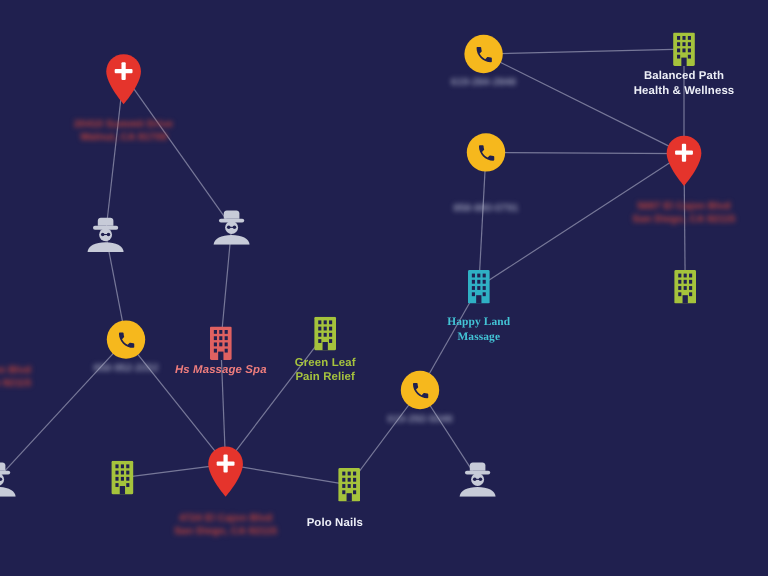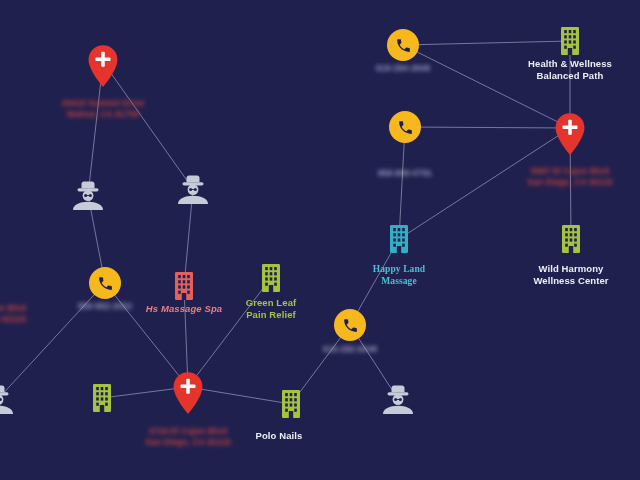--- a/index.html
+++ b/index.html
@@ -163,22 +163,22 @@
         <rect x="6.2" y="13.4" width="2.6" height="3.2"></rect>
           <rect x="10.7" y="13.4" width="2.6" height="3.2"></rect>
           <rect x="15.2" y="13.4" width="2.6" height="3.2"></rect>
         <rect x="6.2" y="18.6" width="2.6" height="3.2"></rect>
           <rect x="15.2" y="18.6" width="2.6" height="3.2"></rect>
         <rect x="9.8" y="21" width="4.4" height="7"></rect>
       </g>
     </svg>
   </div>
   <div class="label lbl-white" style="left:518px;top:58px;width:104px">
+    <span>Balanced Path</span>
     <span>Health &amp; Wellness</span>
-    <span>Balanced Path</span>
   </div>
 
   <div class="bld-node bld-teal" style="left:387px;top:225px">
     <svg width="24" height="28" viewBox="0 0 24 28">
       <rect x="3" y="0" width="18" height="28" rx="1.2" fill="currentColor"></rect>
       <g fill="#20204f">
         <rect x="6.2" y="3" width="2.6" height="3.2"></rect>
           <rect x="10.7" y="3" width="2.6" height="3.2"></rect>
           <rect x="15.2" y="3" width="2.6" height="3.2"></rect>
         <rect x="6.2" y="8.2" width="2.6" height="3.2"></rect>
@@ -209,24 +209,20 @@
           <rect x="10.7" y="8.2" width="2.6" height="3.2"></rect>
           <rect x="15.2" y="8.2" width="2.6" height="3.2"></rect>
         <rect x="6.2" y="13.4" width="2.6" height="3.2"></rect>
           <rect x="10.7" y="13.4" width="2.6" height="3.2"></rect>
           <rect x="15.2" y="13.4" width="2.6" height="3.2"></rect>
         <rect x="6.2" y="18.6" width="2.6" height="3.2"></rect>
           <rect x="15.2" y="18.6" width="2.6" height="3.2"></rect>
         <rect x="9.8" y="21" width="4.4" height="7"></rect>
       </g>
     </svg>
-  </div>
-  <div class="label lbl-white" style="left:523px;top:263px;width:96px">
-    <span>Wild Harmony</span>
-    <span>Wellness Center</span>
   </div>
 
   <div class="bld-node bld-red" style="left:172px;top:272px">
     <svg width="24" height="28" viewBox="0 0 24 28">
       <rect x="3" y="0" width="18" height="28" rx="1.2" fill="currentColor"></rect>
       <g fill="#20204f">
         <rect x="6.2" y="3" width="2.6" height="3.2"></rect>
           <rect x="10.7" y="3" width="2.6" height="3.2"></rect>
           <rect x="15.2" y="3" width="2.6" height="3.2"></rect>
         <rect x="6.2" y="8.2" width="2.6" height="3.2"></rect>

